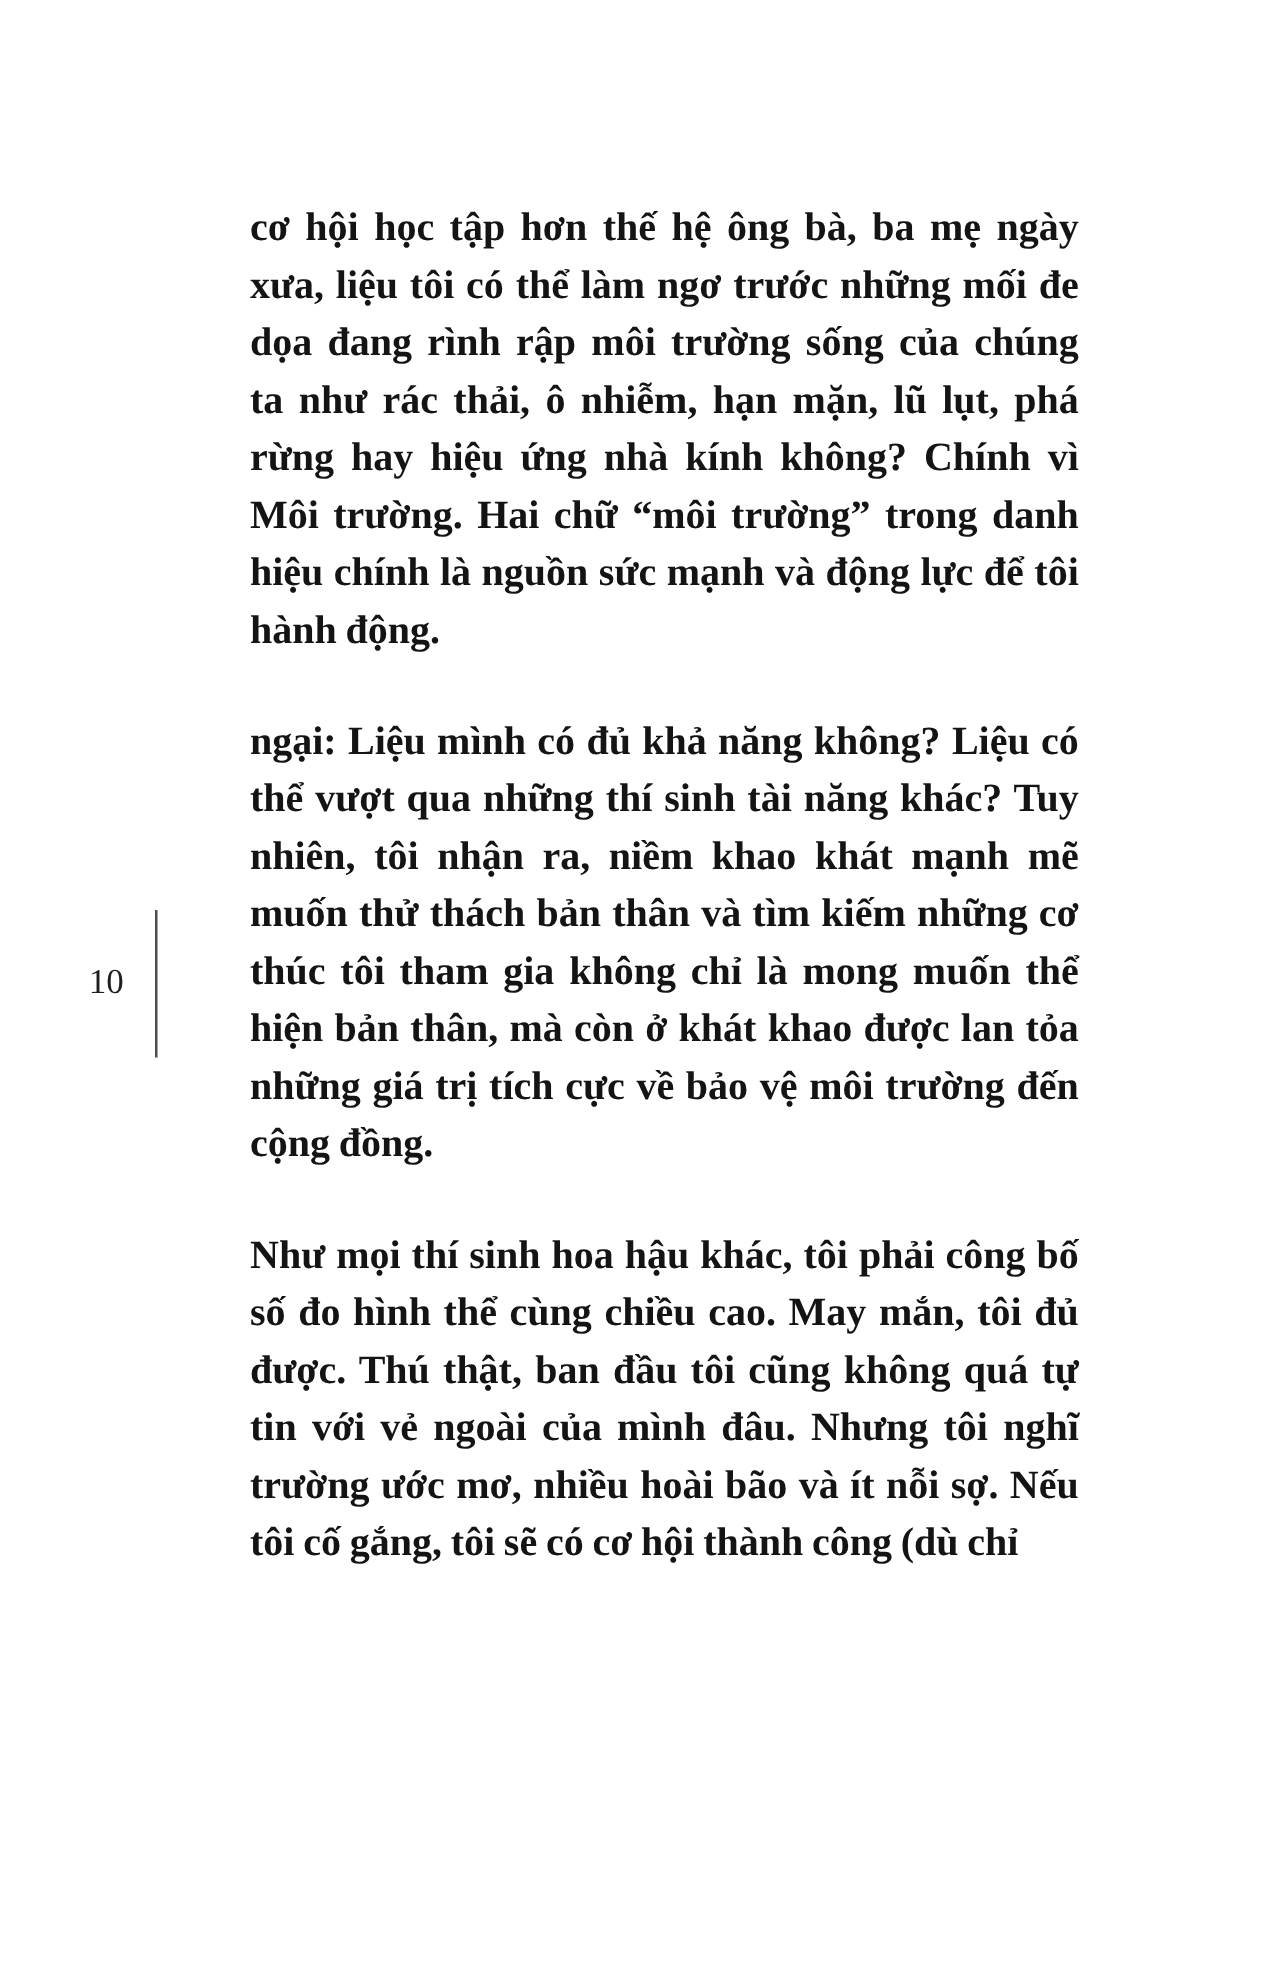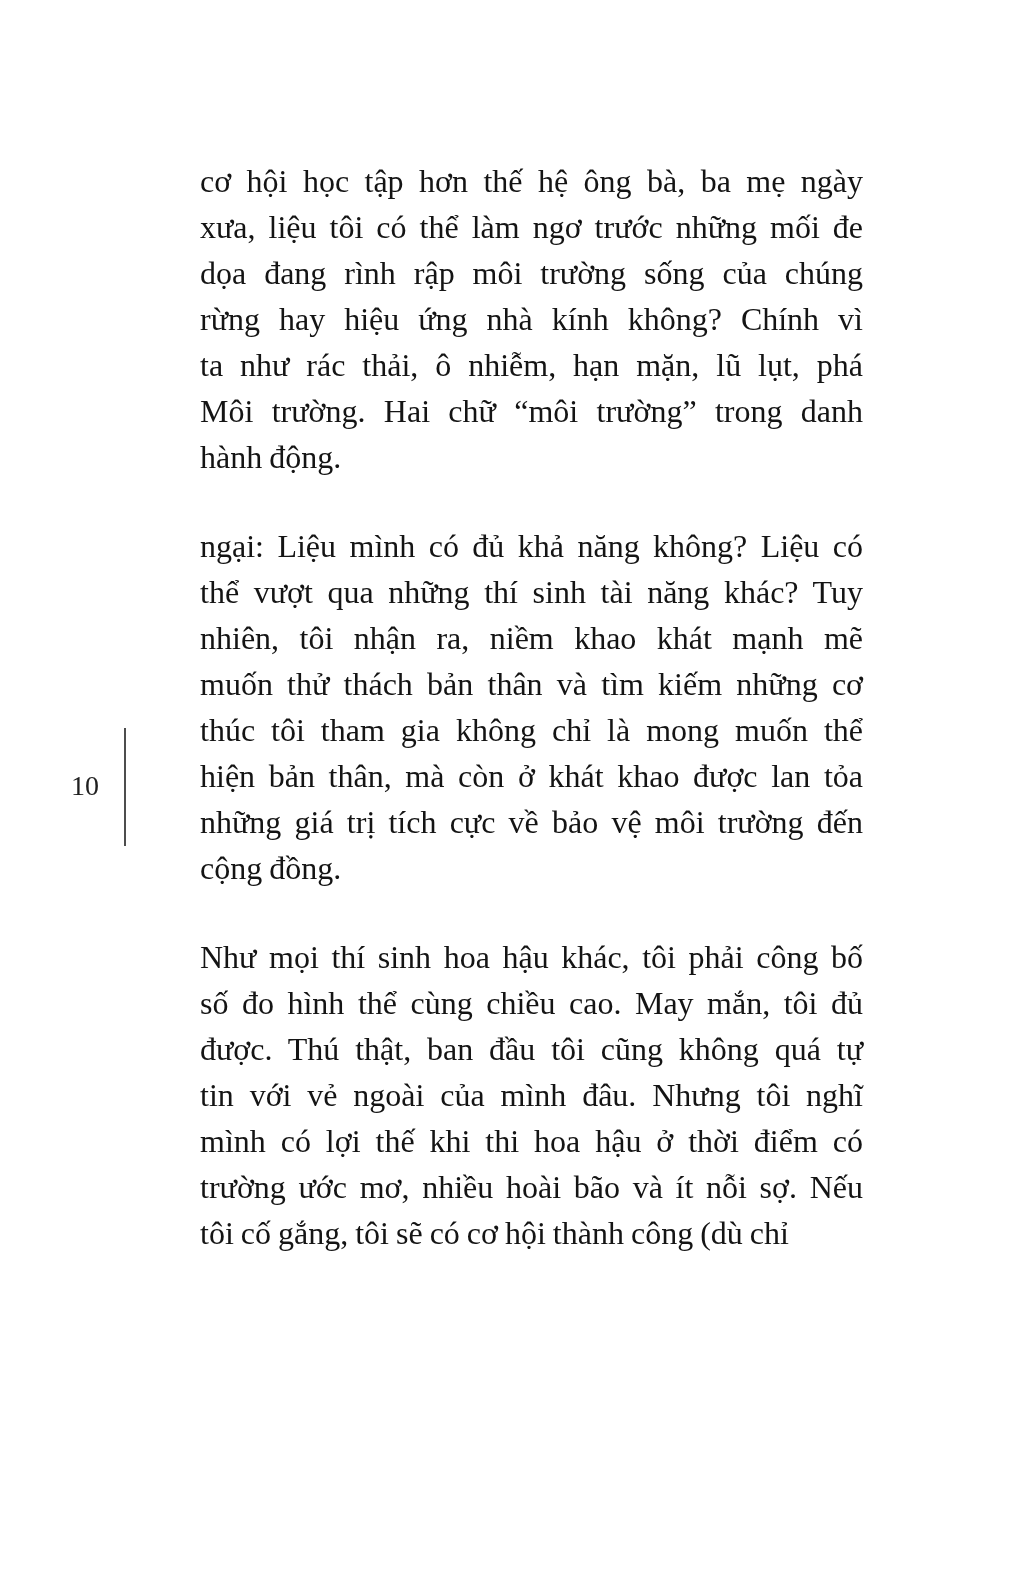--- a/index.html
+++ b/index.html
@@ -54,20 +54,21 @@
     word-spacing: -1px;
   }
   .para {
     margin: 0 0 43px 0;
     padding: 0;
   }
   .line {
     line-height: 46px;
     text-align: justify;
     text-align-last: justify;
+    font-weight: bold;
   }
   .line.last {
     text-align: right;
     text-align-last: left;
   }
 </style>
 </head>
 <body>
 
 <div class="page">
@@ -75,39 +76,39 @@
   <div class="folio">
     <div class="page-number">10</div>
     <div class="folio-rule"></div>
   </div>
 
   <div class="text-column">
       <div class="para">
         <div class="line">cơ hội học tập hơn thế hệ ông bà, ba mẹ ngày</div>
         <div class="line">xưa, liệu tôi có thể làm ngơ trước những mối đe</div>
         <div class="line">dọa đang rình rập môi trường sống của chúng</div>
+        <div class="line">ta như rác thải, ô nhiễm, hạn mặn, lũ lụt, phá</div>
         <div class="line">rừng hay hiệu ứng nhà kính không? Chính vì</div>
-        <div class="line">ta như rác thải, ô nhiễm, hạn mặn, lũ lụt, phá</div>
         <div class="line">Môi trường. Hai chữ “môi trường” trong danh</div>
+        <div class="line">hiệu chính là nguồn sức mạnh và động lực để tôi</div>
         <div class="line last">hành động.</div>
       </div>
       <div class="para">
         <div class="line">ngại: Liệu mình có đủ khả năng không? Liệu có</div>
         <div class="line">thể vượt qua những thí sinh tài năng khác? Tuy</div>
         <div class="line">nhiên, tôi nhận ra, niềm khao khát mạnh mẽ</div>
         <div class="line">muốn thử thách bản thân và tìm kiếm những cơ</div>
         <div class="line">thúc tôi tham gia không chỉ là mong muốn thể</div>
         <div class="line">hiện bản thân, mà còn ở khát khao được lan tỏa</div>
         <div class="line">những giá trị tích cực về bảo vệ môi trường đến</div>
         <div class="line last">cộng đồng.</div>
       </div>
       <div class="para">
         <div class="line">Như mọi thí sinh hoa hậu khác, tôi phải công bố</div>
         <div class="line">số đo hình thể cùng chiều cao. May mắn, tôi đủ</div>
         <div class="line">được. Thú thật, ban đầu tôi cũng không quá tự</div>
         <div class="line">tin với vẻ ngoài của mình đâu. Nhưng tôi nghĩ</div>
-        <div class="line">mình có lợi thế khi thi hoa hậu ở thời điểm có</div>
         <div class="line">trường ước mơ, nhiều hoài bão và ít nỗi sợ. Nếu</div>
         <div class="line last">tôi cố gắng, tôi sẽ có cơ hội thành công (dù chỉ</div>
       </div>
     </div>
 
 </div>
 
 </body></html>

